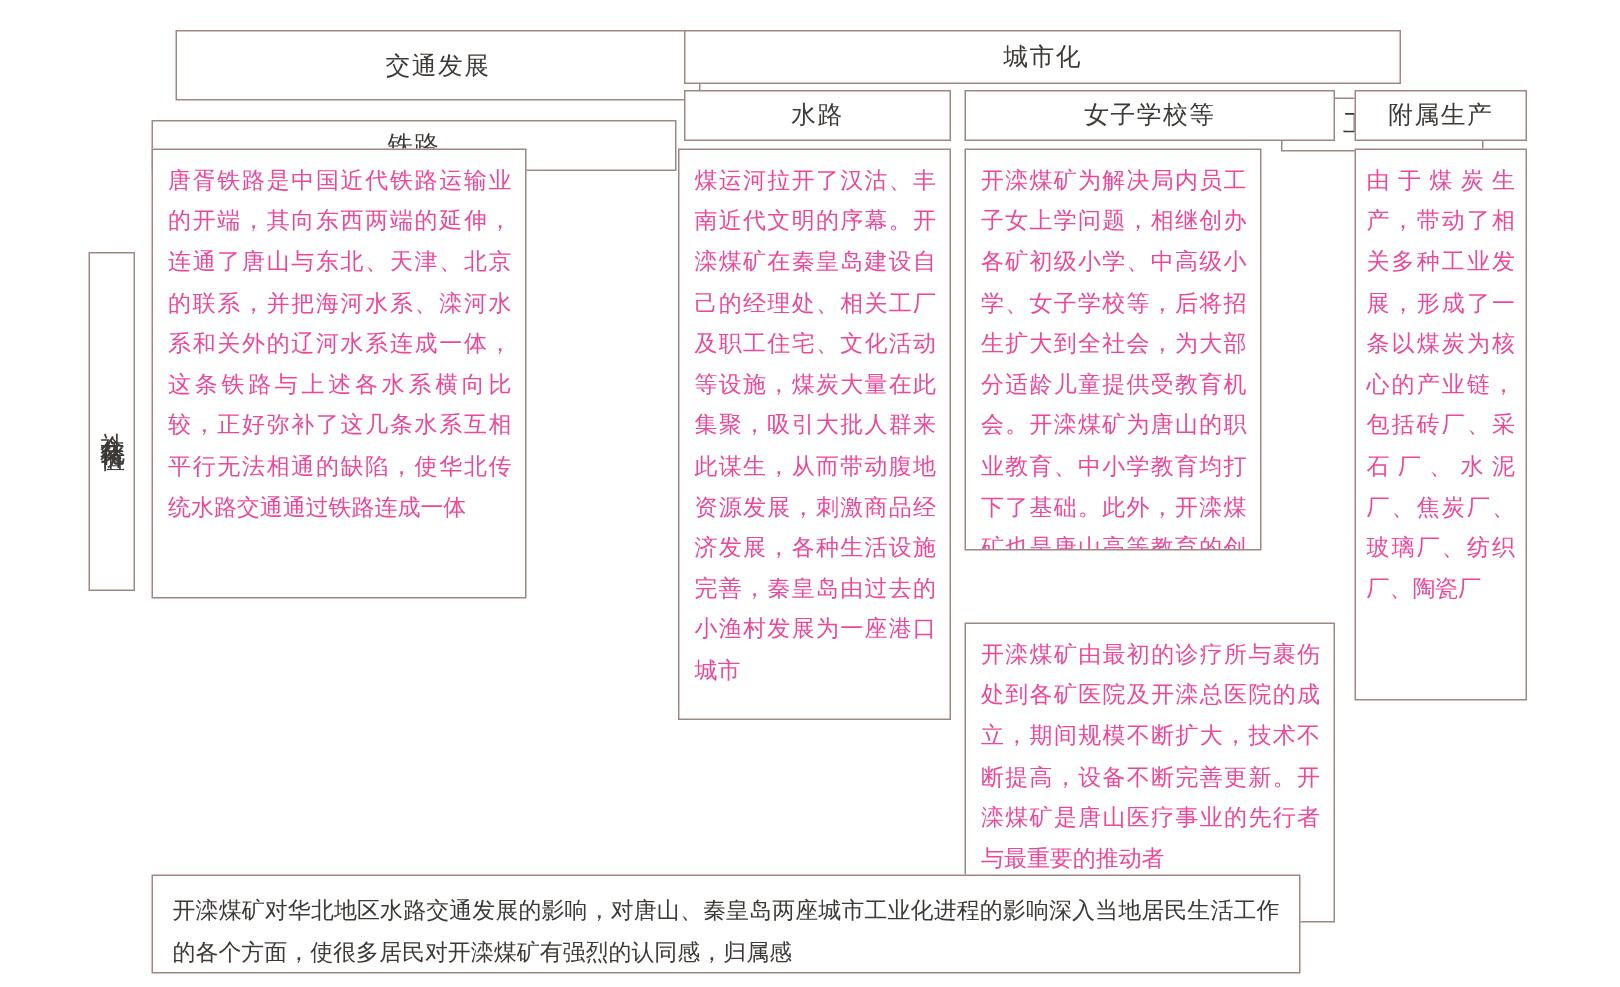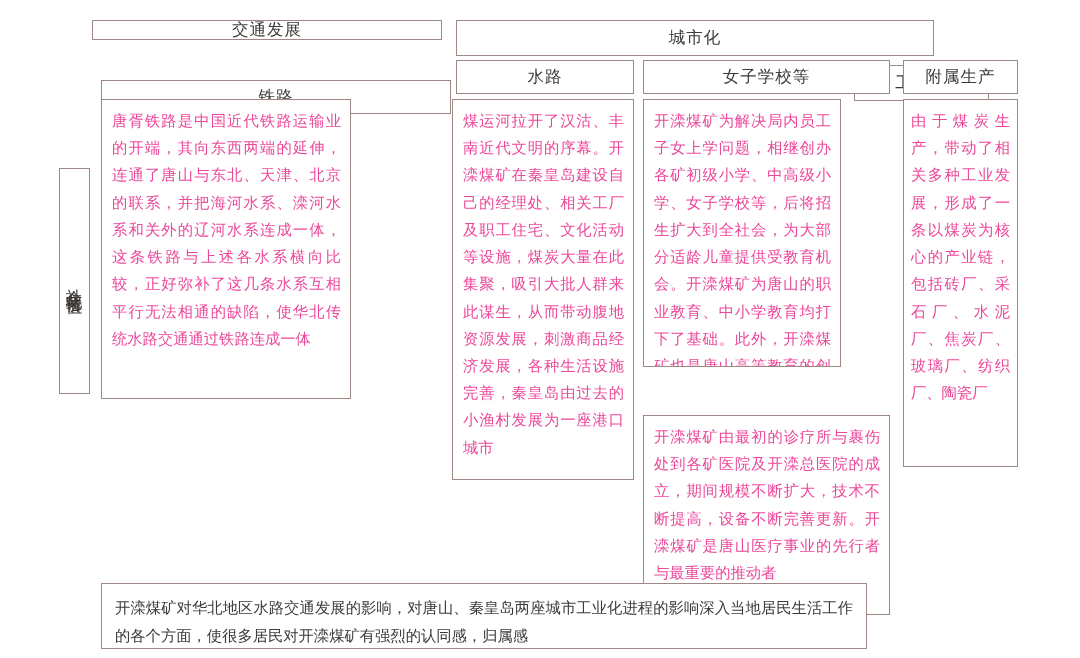--- a/index.html
+++ b/index.html
@@ -71,21 +71,21 @@
     color: #3c3936;
   }
 </style>
 </head>
 <body>
 
 <div class="stage">
 
   <div class="vlabel" style="left:59px; top:168px; width:31px; height:226px;">社会文化价值</div>
 
-  <div class="box hdr" style="left:92px; top:20px; width:350px; height:20px;">交通发展</div>
+  <div class="box hdr" style="left:117px; top:20px; width:350px; height:47px;">交通发展</div>
 
   <div class="box hdr" style="left:456px; top:20px; width:478px; height:36px;">城市化</div>
 
   <div class="box hdr" style="left:854px; top:20px; width:135px; height:36px;margin-top:45px;">工业化</div>
 
   <div class="box hdr" style="left:101px; top:60px; width:350px; height:34px;margin-top:20px;">铁路</div>
 
   <div class="box hdr" style="left:456px; top:60px; width:178px; height:34px;">水路</div>
 
   <div class="box hdr" style="left:643px; top:60px; width:247px; height:34px;">女子学校等</div>

